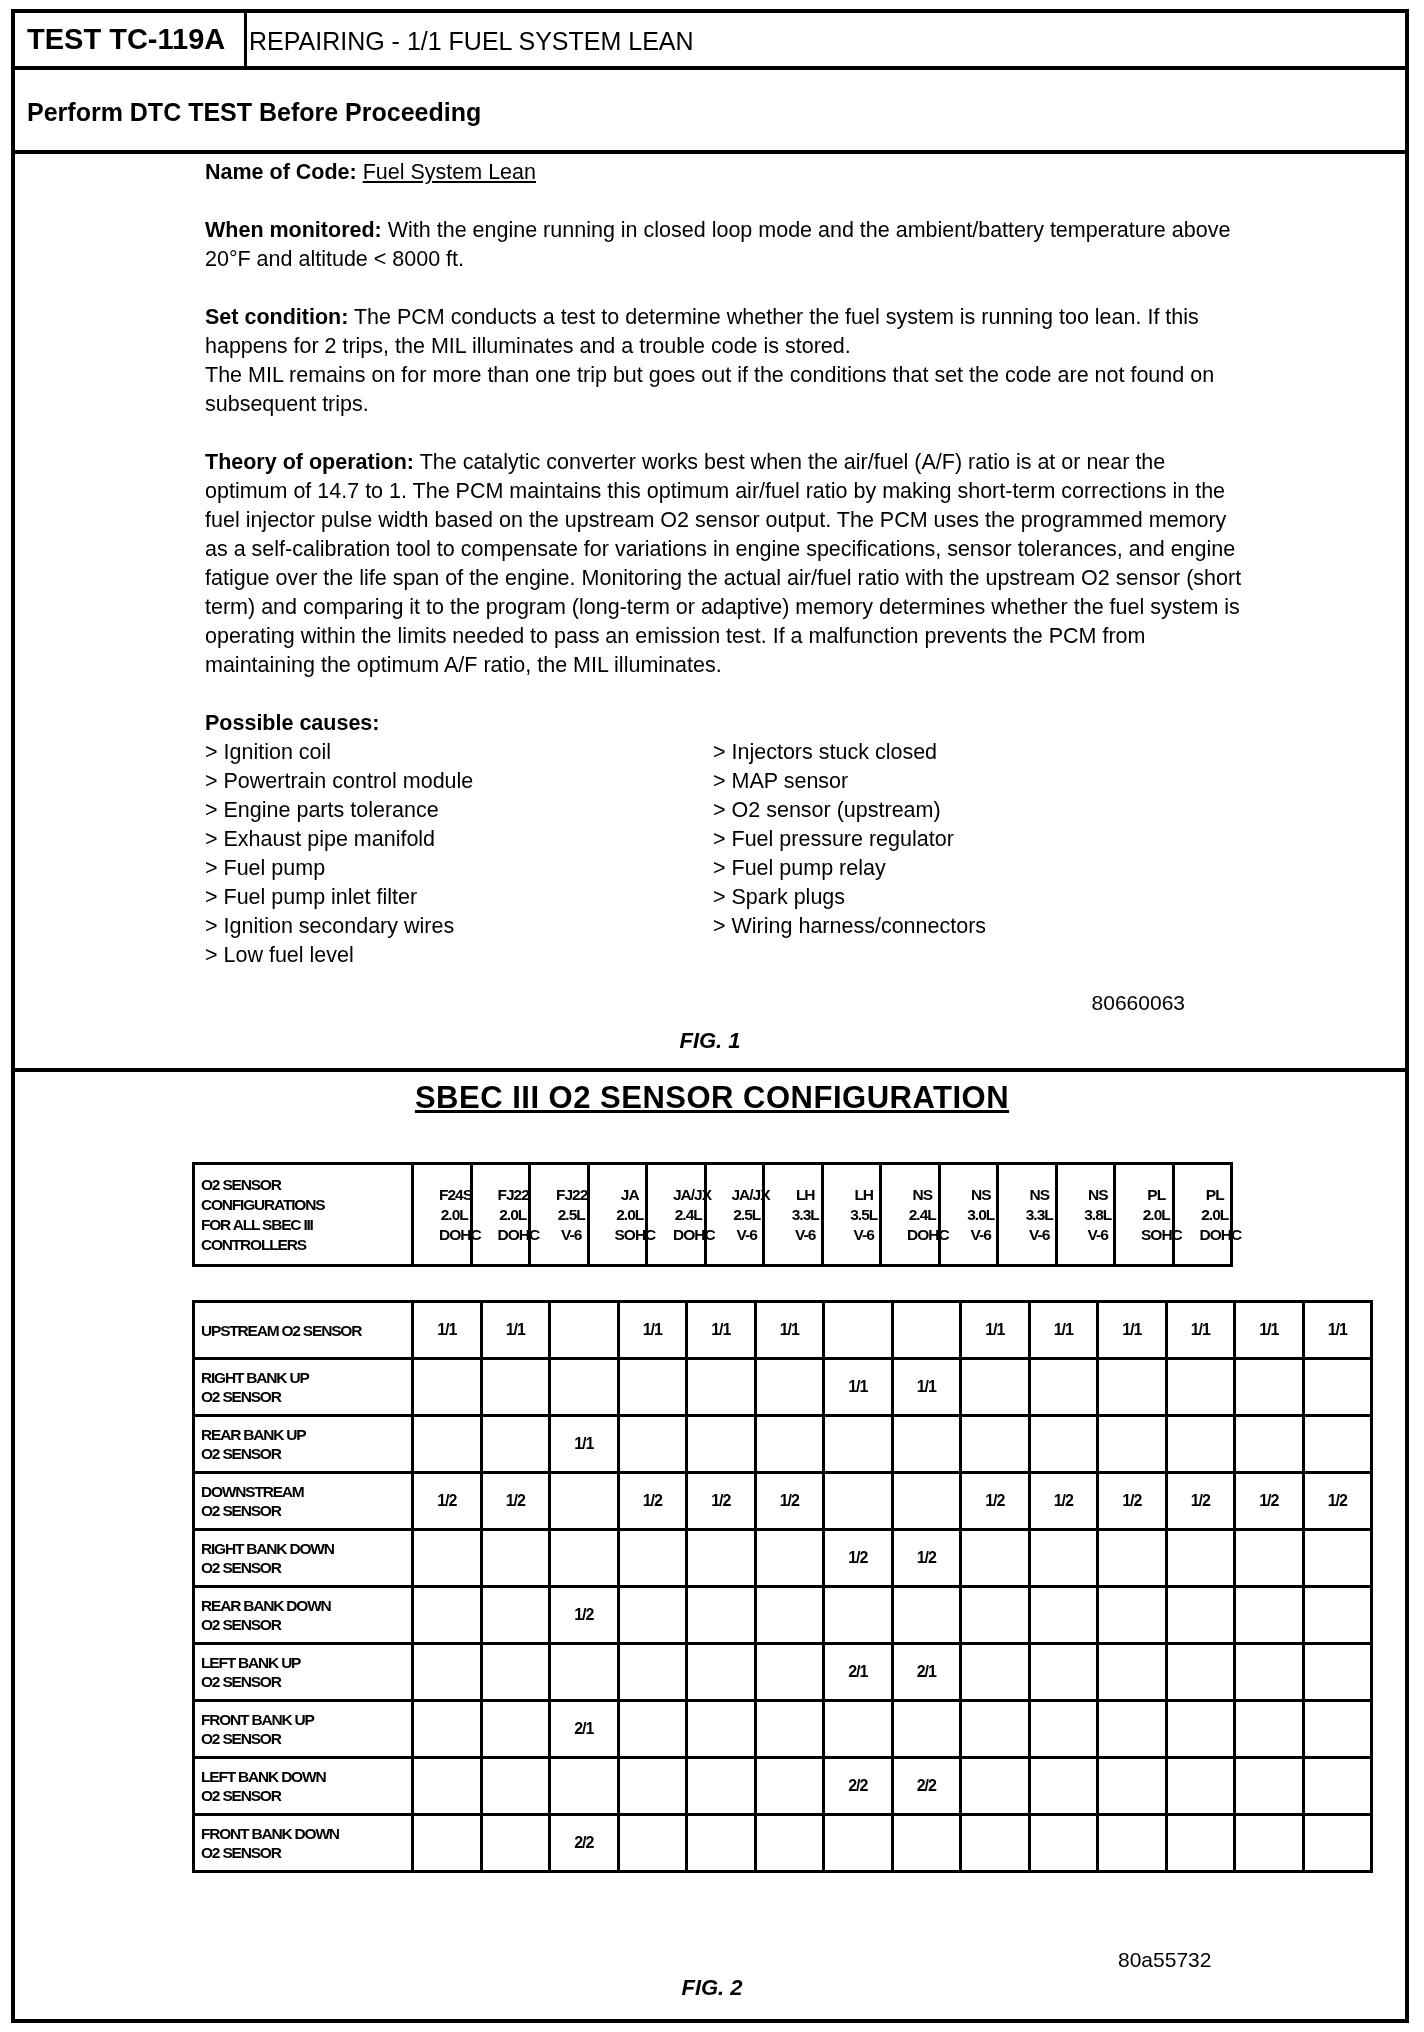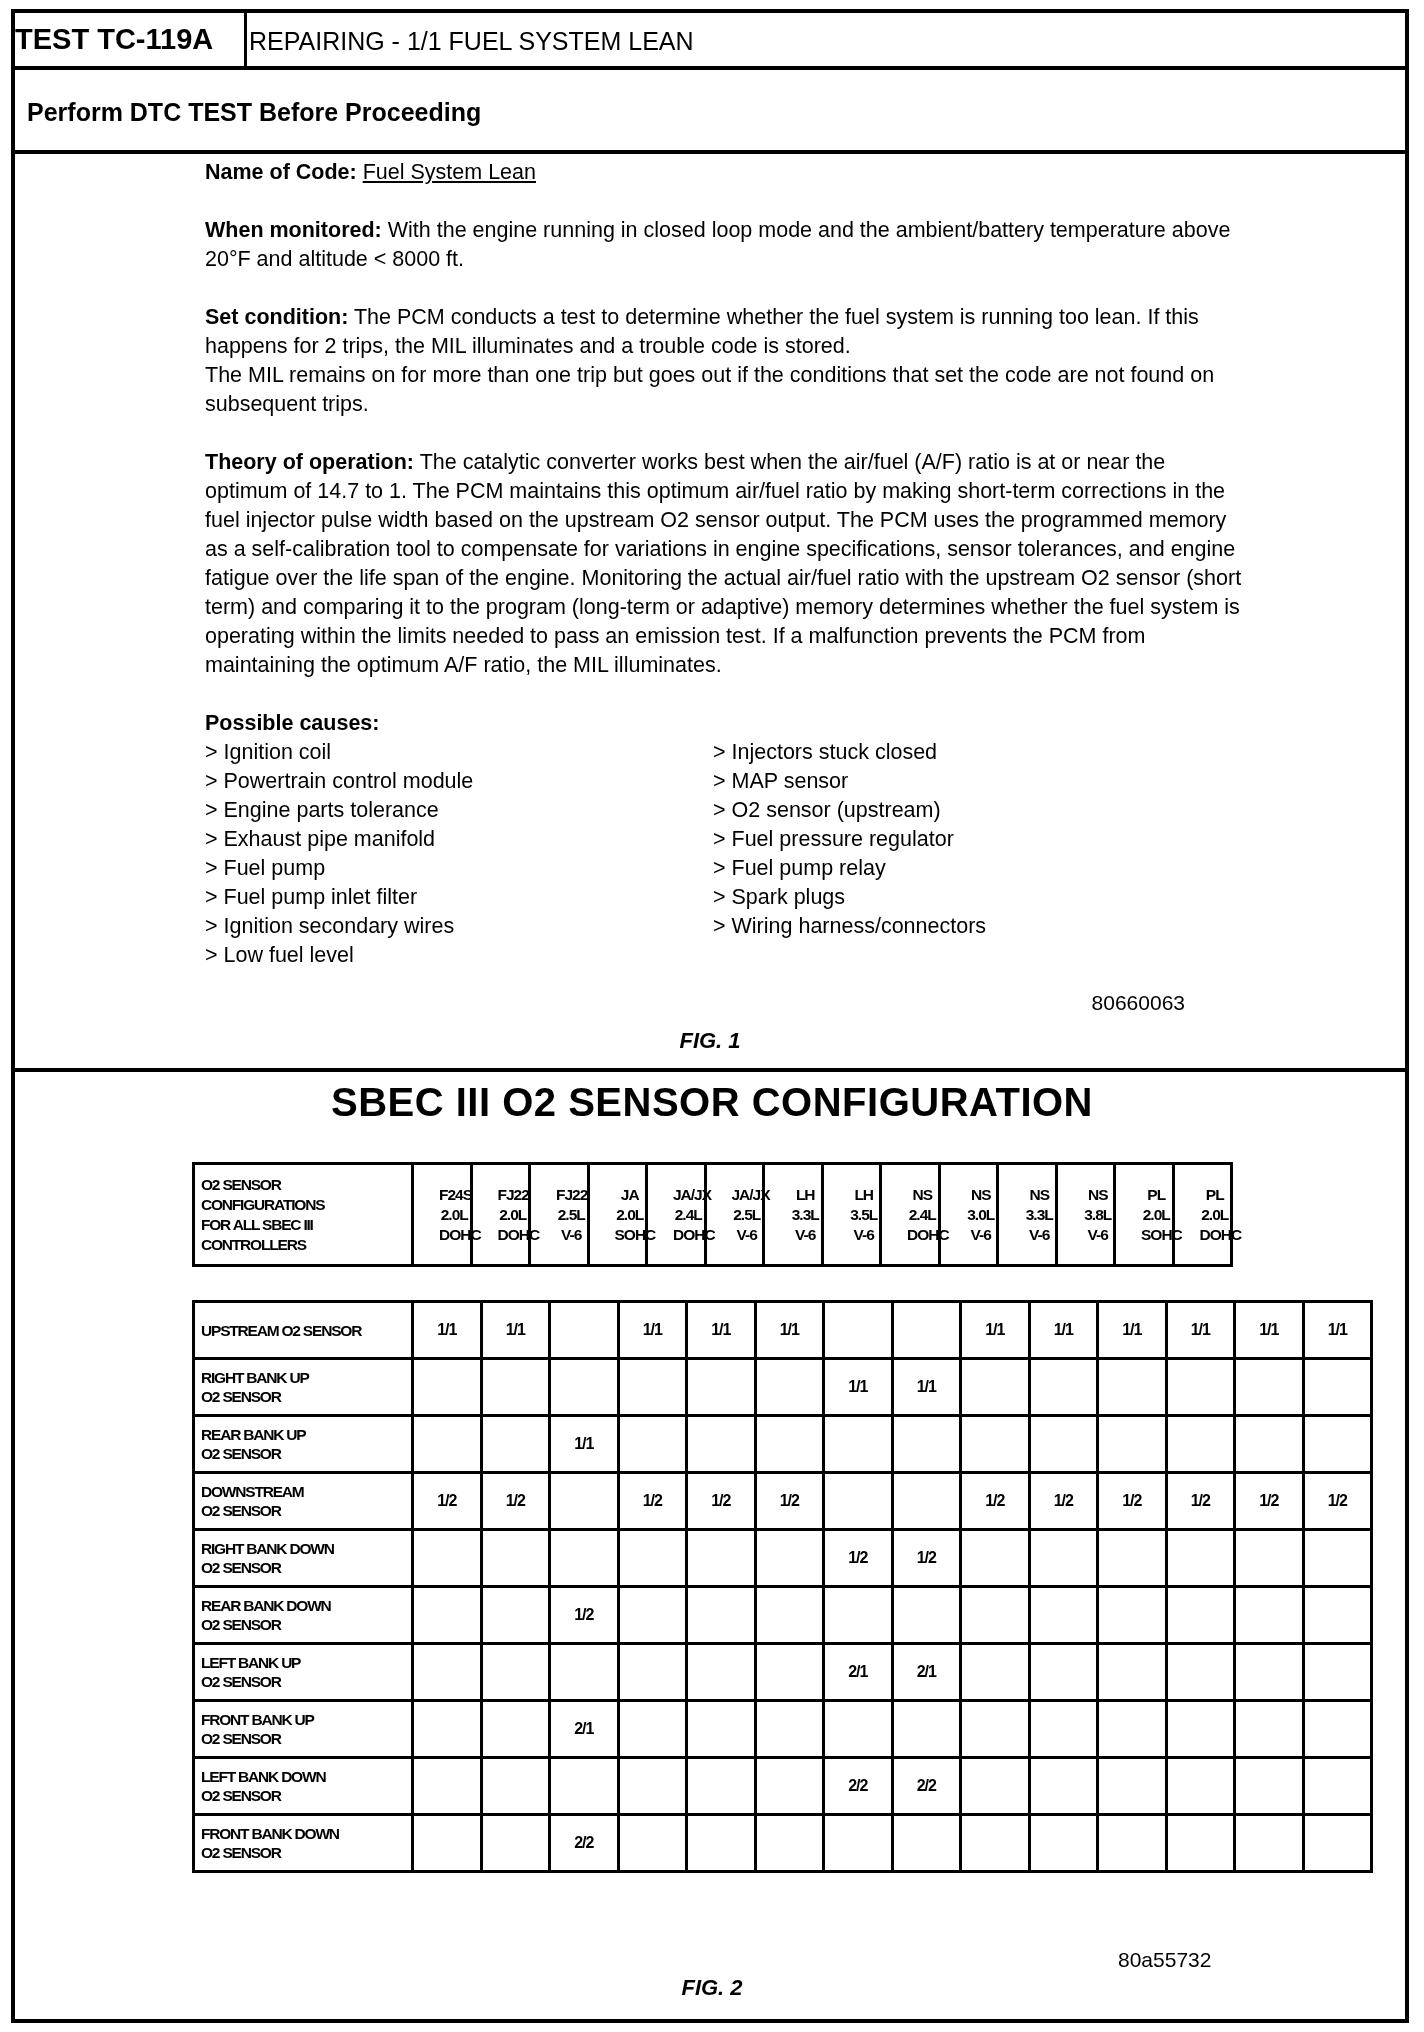--- a/index.html
+++ b/index.html
@@ -1,35 +1,35 @@
 <!DOCTYPE html>
 <html><head>
 <meta charset="utf-8">
 <style>
   html, body { margin:0; padding:0; background:#ffffff; }
   body { width:1424px; height:2032px; position:relative; overflow:hidden; color:#000; font-family:"Liberation Sans", sans-serif; }
   .frame { position:absolute; left:11px; top:9px; width:1398px; height:2014px; border:4px solid #000; box-sizing:border-box; }
   .hdr-row1 { position:absolute; left:0; top:0; width:100%; height:57px; border-bottom:4px solid #000; box-sizing:border-box; }
-  .test-id { position:absolute; left:0; top:0; width:232px; height:53px; border-right:3px solid #000; box-sizing:border-box; font-weight:bold; font-size:29px; line-height:53px; padding-left:0; }
+  .test-id { position:absolute; left:0; top:0; width:232px; height:53px; border-right:3px solid #000; box-sizing:border-box; font-weight:bold; font-size:29px; line-height:53px; padding-left:12px; }
   .repair-title { position:absolute; left:234px; top:0; height:53px; line-height:56px; font-weight:normal; font-size:25px; }
   .hdr-row2 { position:absolute; left:0; top:57px; width:100%; height:68px; border-bottom:4px solid #000; box-sizing:border-box;margin-top:16px; }
   .hdr-row2 span { position:absolute; left:12px; top:0; line-height:52px; font-weight:bold; font-size:25px; }
   .fig1 { position:absolute; left:0; top:109px; width:100%; height:950px; border-bottom:4px solid #000; box-sizing:border-box;padding-left:20px; }
   .content { position:absolute; left:190px; top:36px; width:1040px; font-size:21.5px; line-height:29px; }
   .content p { margin:0 0 29px 0; }
   .content b { font-weight:bold; }
   .u { text-decoration:underline; }
   .causes-title { font-weight:bold; }
   .causes { position:relative; height:240px; }
   .col { position:absolute; top:0; }
   .col.left { left:0; } .col.right { left:508px; }
   .col div { line-height:29px; }
   .figno1 { position:absolute; right:220px; top:869px; font-size:21px; }
   .figlabel1 { position:absolute; left:0; width:100%; text-align:center; top:906px; font-size:22px; font-weight:bold; font-style:italic; }
-  .fig2-title { position:absolute; left:0; width:100%; top:1080px; text-align:center; font-size:40px; font-weight:bold; letter-spacing:0.5px; }
+  .fig2-title { position:absolute; left:0; width:100%; top:1080px; text-align:center; font-size:31px; font-weight:bold; letter-spacing:0.5px;text-decoration:underline; }
   table.cfg { position:absolute; border-collapse:collapse; table-layout:fixed; }
   table.cfg td { border:3.5px solid #000; text-align:center; vertical-align:middle; font-weight:bold; padding:0; }
   table.hdrtab { left:192px; top:1162px; width:1041px; }
   table.hdrtab td { height:99px; font-size:15.5px; line-height:20px; letter-spacing:-1px;padding-left:25px; }
   table.hdrtab td.lbl { text-align:left; padding-left:6px; font-size:15.5px; line-height:20px; letter-spacing:-1.2px; }
   table.bodytab { left:192px; top:1300px; width:1181px; }
   table.bodytab td { height:54px; font-size:16px; letter-spacing:-1px; }
   table.bodytab td.lbl { text-align:left; padding-left:6px; font-size:15.5px; line-height:19px; letter-spacing:-1.2px; }
   .figno2 { position:absolute; left:1118px; top:1948px; font-size:21px; }
   .figlabel2 { position:absolute; left:0; width:100%; text-align:center; top:1975px; font-size:22px; font-weight:bold; font-style:italic; }

